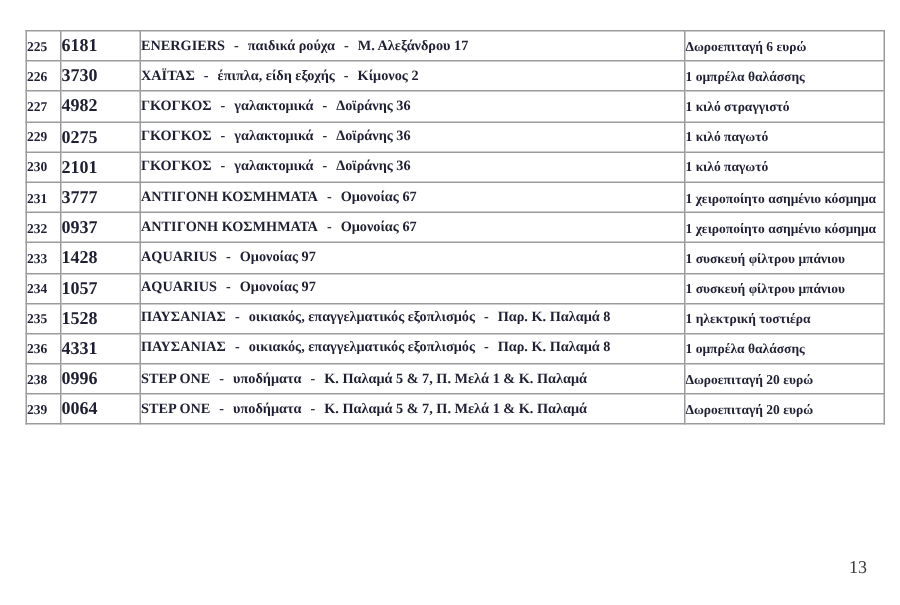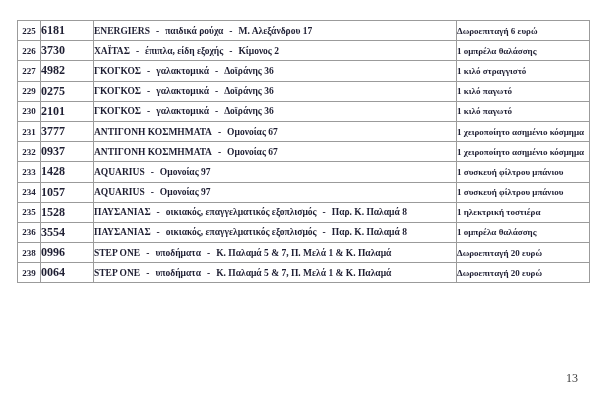--- a/index.html
+++ b/index.html
@@ -29,21 +29,20 @@
     height: 19.2px;
     padding: 0;
     vertical-align: middle;
     font-weight: bold;
     color: #1f1f33;
     overflow: hidden;
     white-space: nowrap;
   }
   td.c-num {
     width: 22px;
-    text-align: center;
     font-size: 9px;
     margin-top: 32px;
   }
   td.c-code {
     width: 52px;
     font-size: 12px;
     padding-left: 7px;
   }
   td.c-biz {
     width: 362px;
@@ -130,21 +129,21 @@
     <td class="c-prize">1 συσκευή φίλτρου μπάνιου</td>
   </tr>
         <tr>
     <td class="c-num">235</td>
     <td class="c-code">1528</td>
     <td class="c-biz"><span>ΠΑΥΣΑΝΙΑΣ</span><span class="dash">-</span><span>οικιακός, επαγγελματικός εξοπλισμός</span><span class="dash">-</span><span>Παρ. Κ. Παλαμά 8</span></td>
     <td class="c-prize">1 ηλεκτρική τοστιέρα</td>
   </tr>
         <tr>
     <td class="c-num">236</td>
-    <td class="c-code">3554</td>
+    <td class="c-code">4331</td>
     <td class="c-biz"><span>ΠΑΥΣΑΝΙΑΣ</span><span class="dash">-</span><span>οικιακός, επαγγελματικός εξοπλισμός</span><span class="dash">-</span><span>Παρ. Κ. Παλαμά 8</span></td>
     <td class="c-prize">1 ομπρέλα θαλάσσης</td>
   </tr>
         <tr>
     <td class="c-num">238</td>
     <td class="c-code">0996</td>
     <td class="c-biz"><span>STEP ONE</span><span class="dash">-</span><span>υποδήματα</span><span class="dash">-</span><span>Κ. Παλαμά 5 &amp; 7, Π. Μελά 1 &amp; Κ. Παλαμά</span></td>
     <td class="c-prize">Δωροεπιταγή 20 ευρώ</td>
   </tr>
         <tr>

